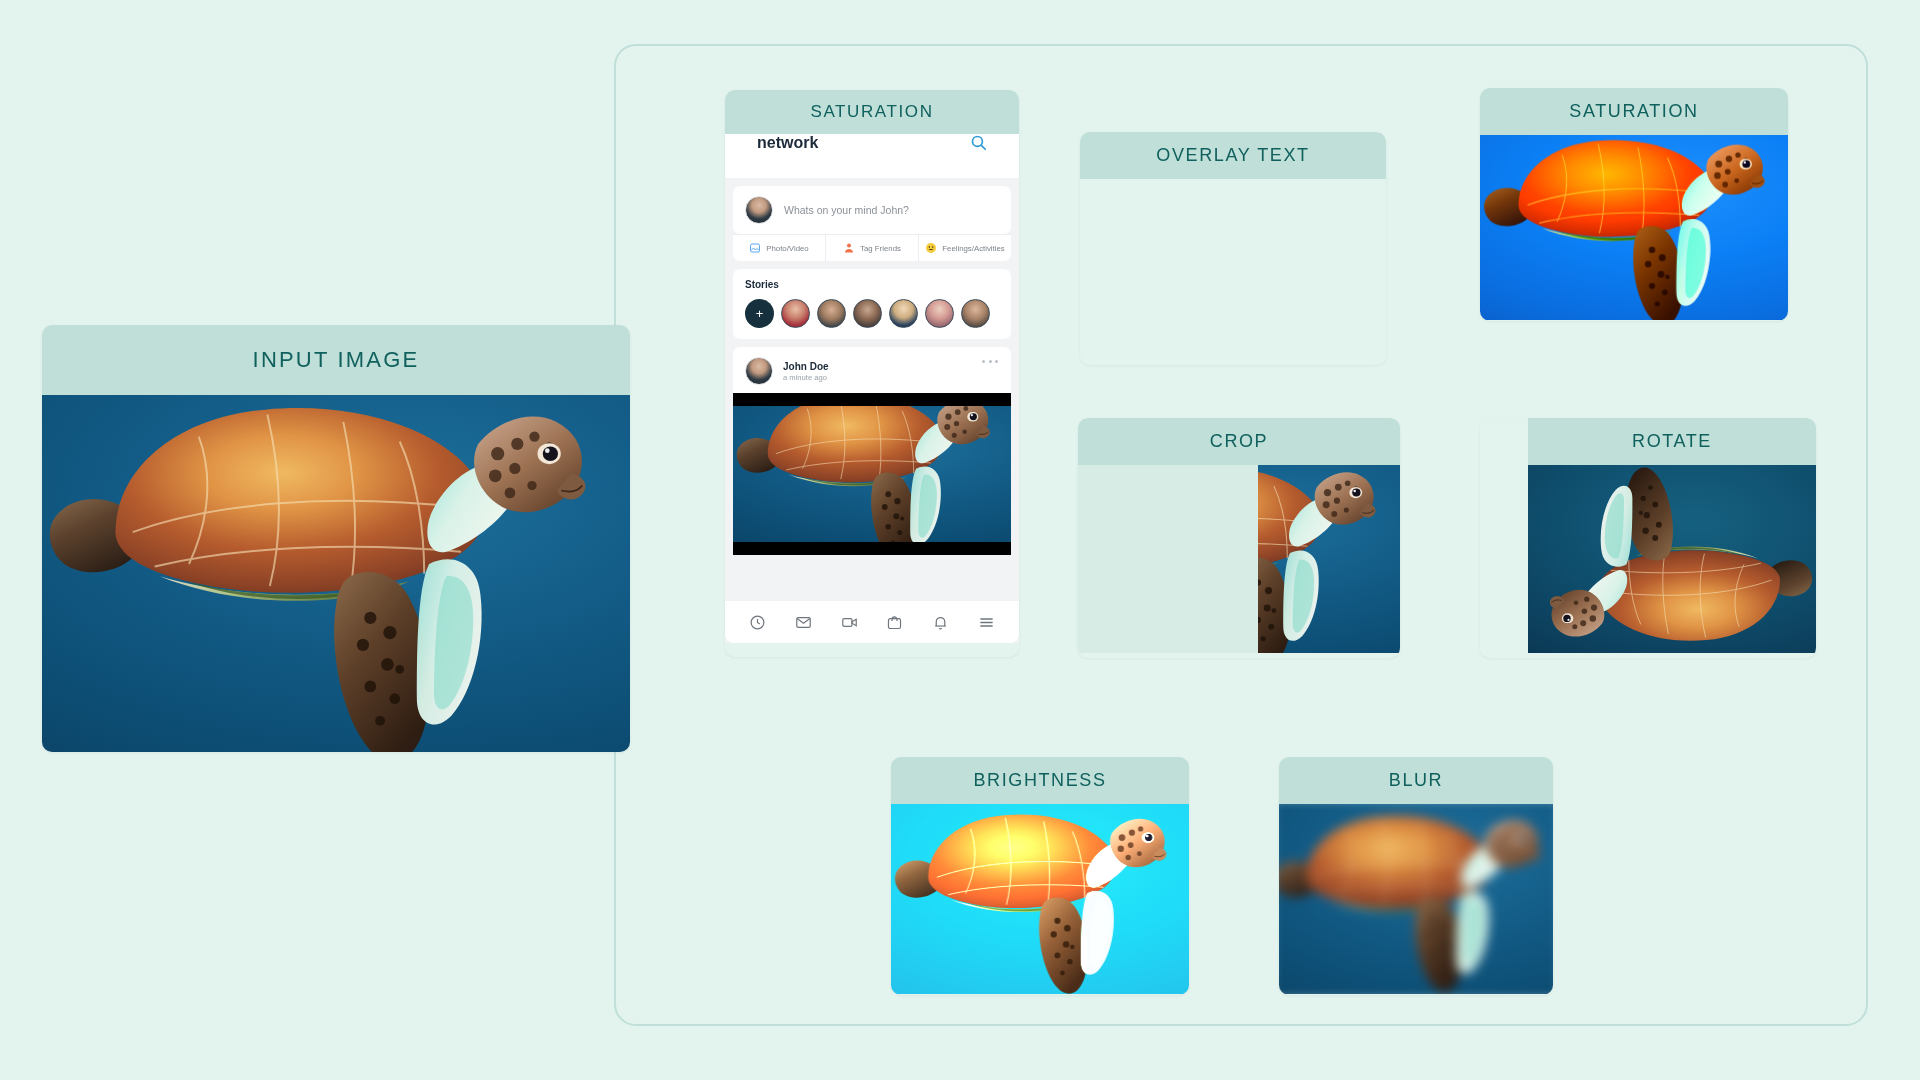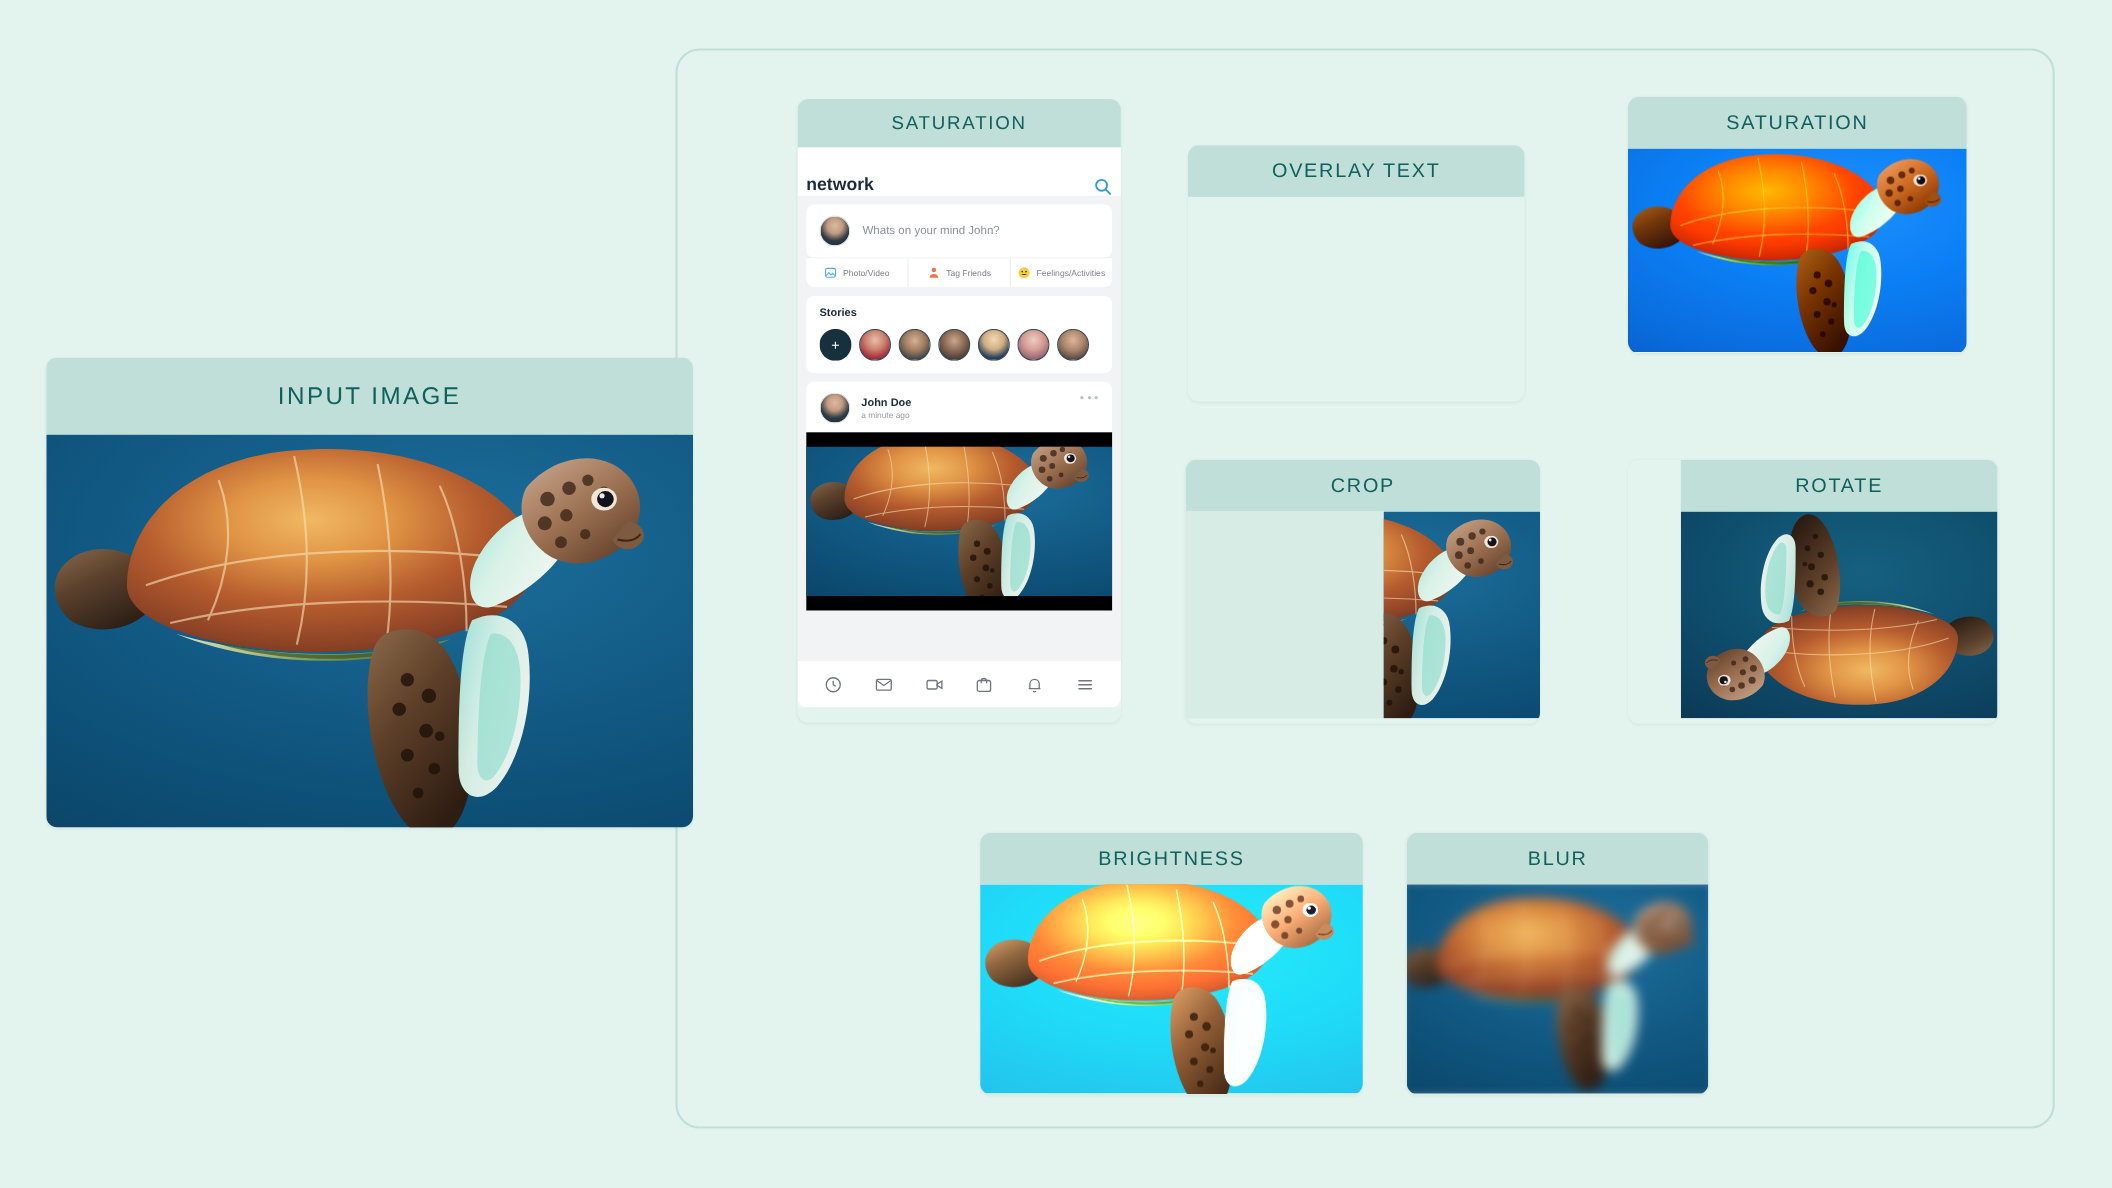--- a/index.html
+++ b/index.html
@@ -72,22 +72,22 @@
   
   #screenshots-card {
     left: 725px; top: 90px; width: 294px; height: 567px;
   }
   #screenshots-card .card-header { font-size: 17px; padding: 12px 6px; }
   .phone { background: #f2f3f5; height: 509px; position: relative; }
 
   .phone-search {
     background: #ffffff;
     height: 44px;
-    display: flex; align-items: flex-end; justify-content: space-between;
-    padding: 0 8px;
+    display: flex; align-items: flex-start; justify-content: space-between;
+    padding: 0 32px;
   }
   .phone-search .brand { font-size: 16px; font-weight: bold; color: #1c2a3a; }
   .magnifier { width: 17px; height: 17px; }
 
   .phone-scroll { padding: 8px; }
 
   .compose-card {
     background: #fff; border-radius: 7px; padding: 10px 12px;
     display: flex; align-items: center; gap: 11px;
   }
@@ -167,21 +167,21 @@
     position: absolute; left: 180px; top: 0; width: 142px; height: 188px; overflow: hidden;
   }
   .crop-window .shift { position: absolute; left: -180px; top: 0; width: 322px; height: 188px; }
 
   
   #rotate-card { left: 1480px; top: 418px; width: 336px; height: 240px; padding-left: 48px; }
   #rotate-card .card-body { height: 188px; }
   .rotate-inner { position: absolute; inset: 0; transform: rotate(180deg); }
 
   
-  #brightness-card { left: 891px; top: 757px; width: 348px; height: 238px; }
+  #brightness-card { left: 891px; top: 757px; width: 298px; height: 238px; }
   #brightness-card .card-body { height: 190px; }
 
   
   #blur-card { left: 1279px; top: 757px; width: 274px; height: 238px; }
   #blur-card .card-body { height: 190px; }
   .blurred { filter: blur(5px); transform: scale(1.06); }
 </style>
 </head>
 <body>
 

